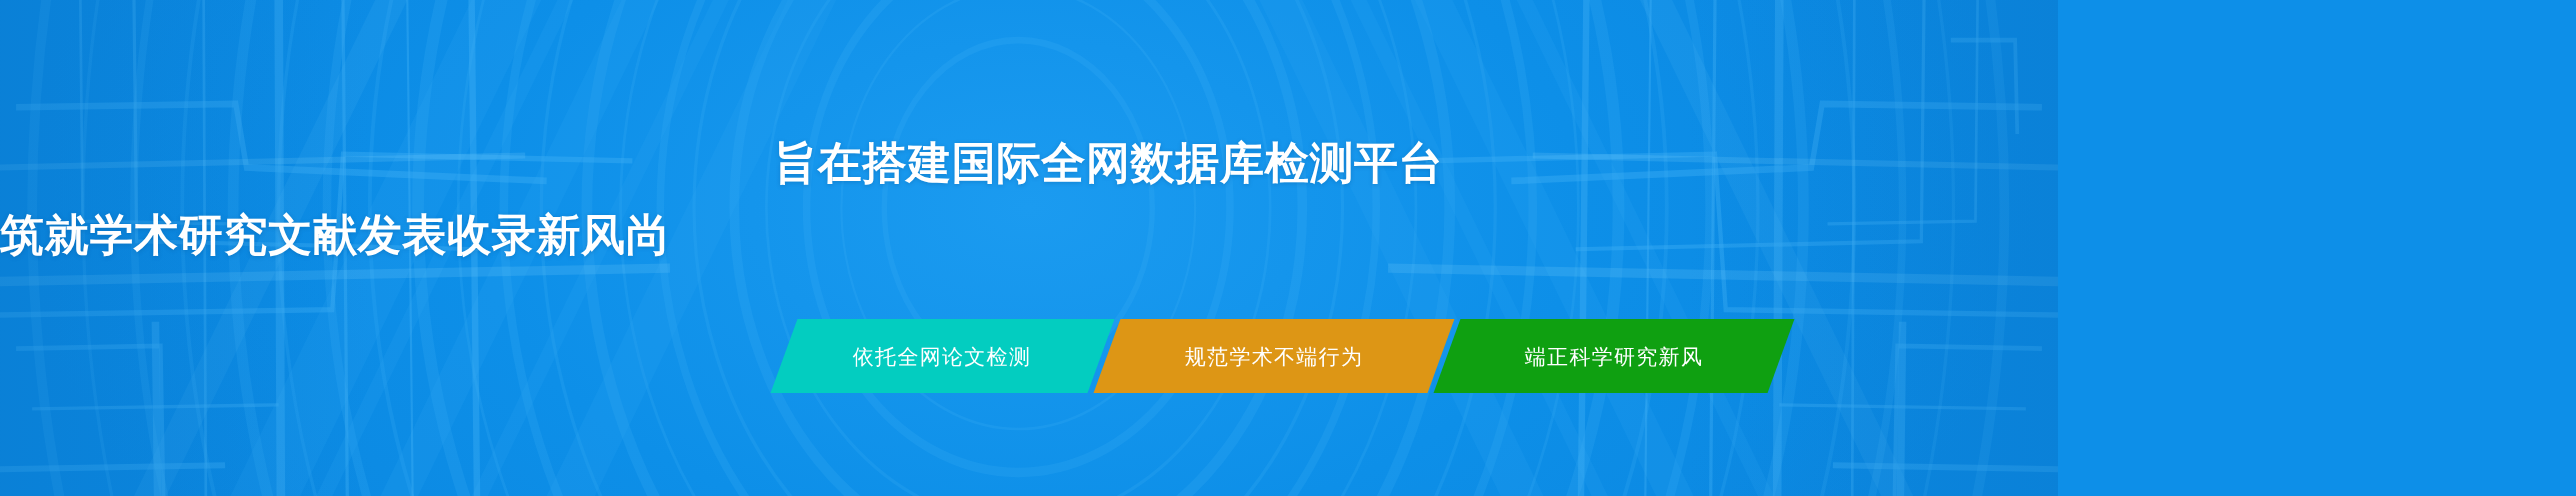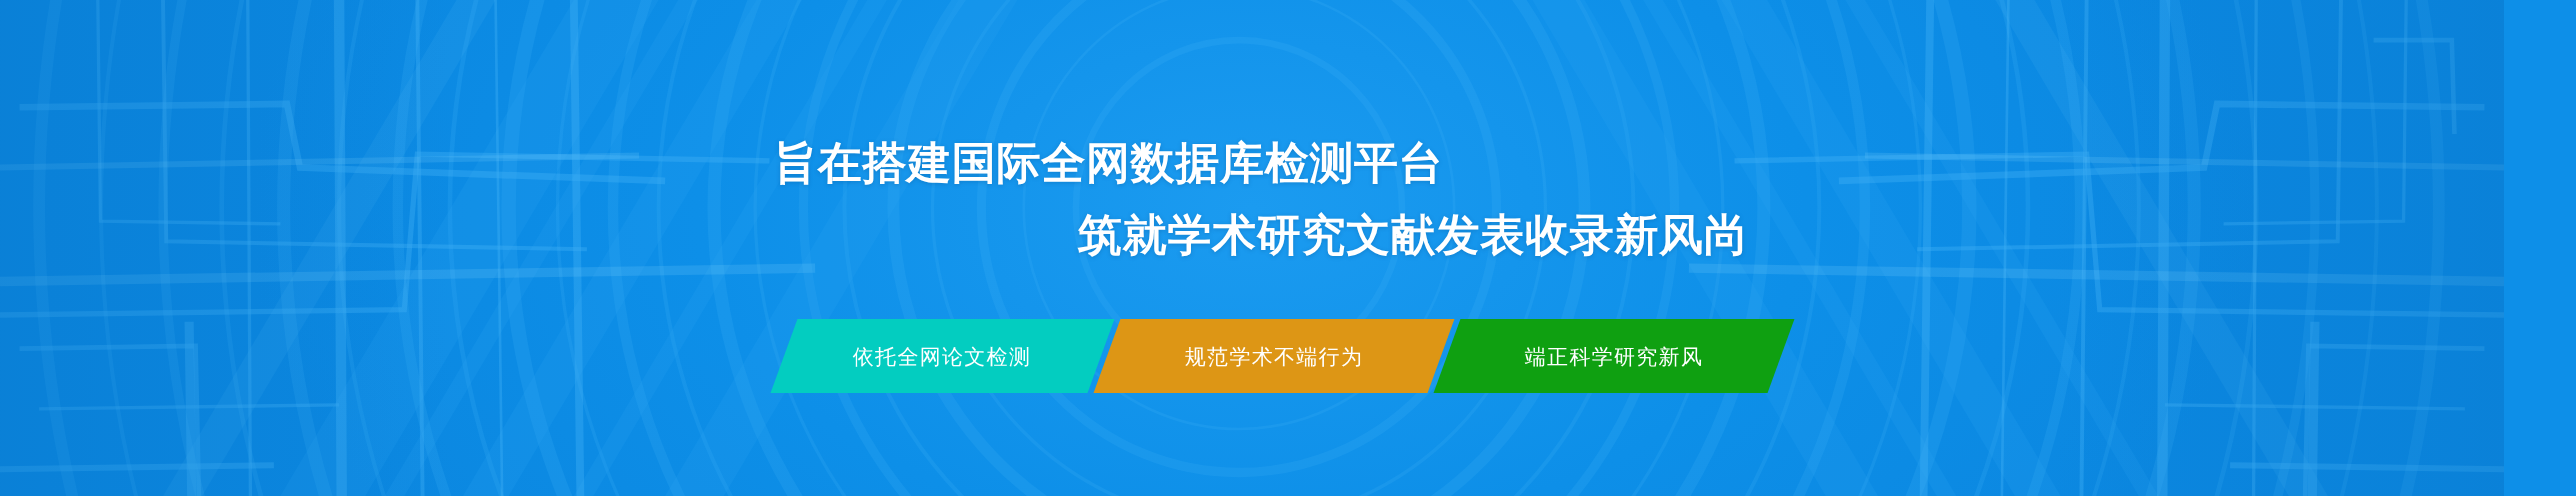--- a/index.html
+++ b/index.html
@@ -5,21 +5,21 @@
 <style>
   html, body {
     margin: 0;
     padding: 0;
     background: #0d8fe8;
   }
   * { box-sizing: border-box; }
 
   .banner {
     position: relative;
-    width: 2504px;
+    width: 2058px;
     height: 496px;
     overflow: hidden;
     background: #0d8fe8;
     font-family: "Liberation Sans", "DejaVu Sans", sans-serif;
   }
 
   
   .bg-layer {
     position: absolute;
     inset: 0;
@@ -62,21 +62,21 @@
   .headline-line {
     color: #ffffff;
     font-size: 44px;
     line-height: 72px;
     font-weight: 700;
     letter-spacing: 0.7px;
     white-space: nowrap;
     text-shadow: 0 1.3px 4px rgba(4,70,125,.28);
   }
   .headline-line-1 { padding-left: 773px; }
-  .headline-line-2 { padding-left: 1078px; }
+  .headline-line-2 { }
 
   
   .badge-row {
     position: absolute;
     left: 784px;
     top: 319px;
     height: 74px;
     display: flex;
     z-index: 6;
   }

